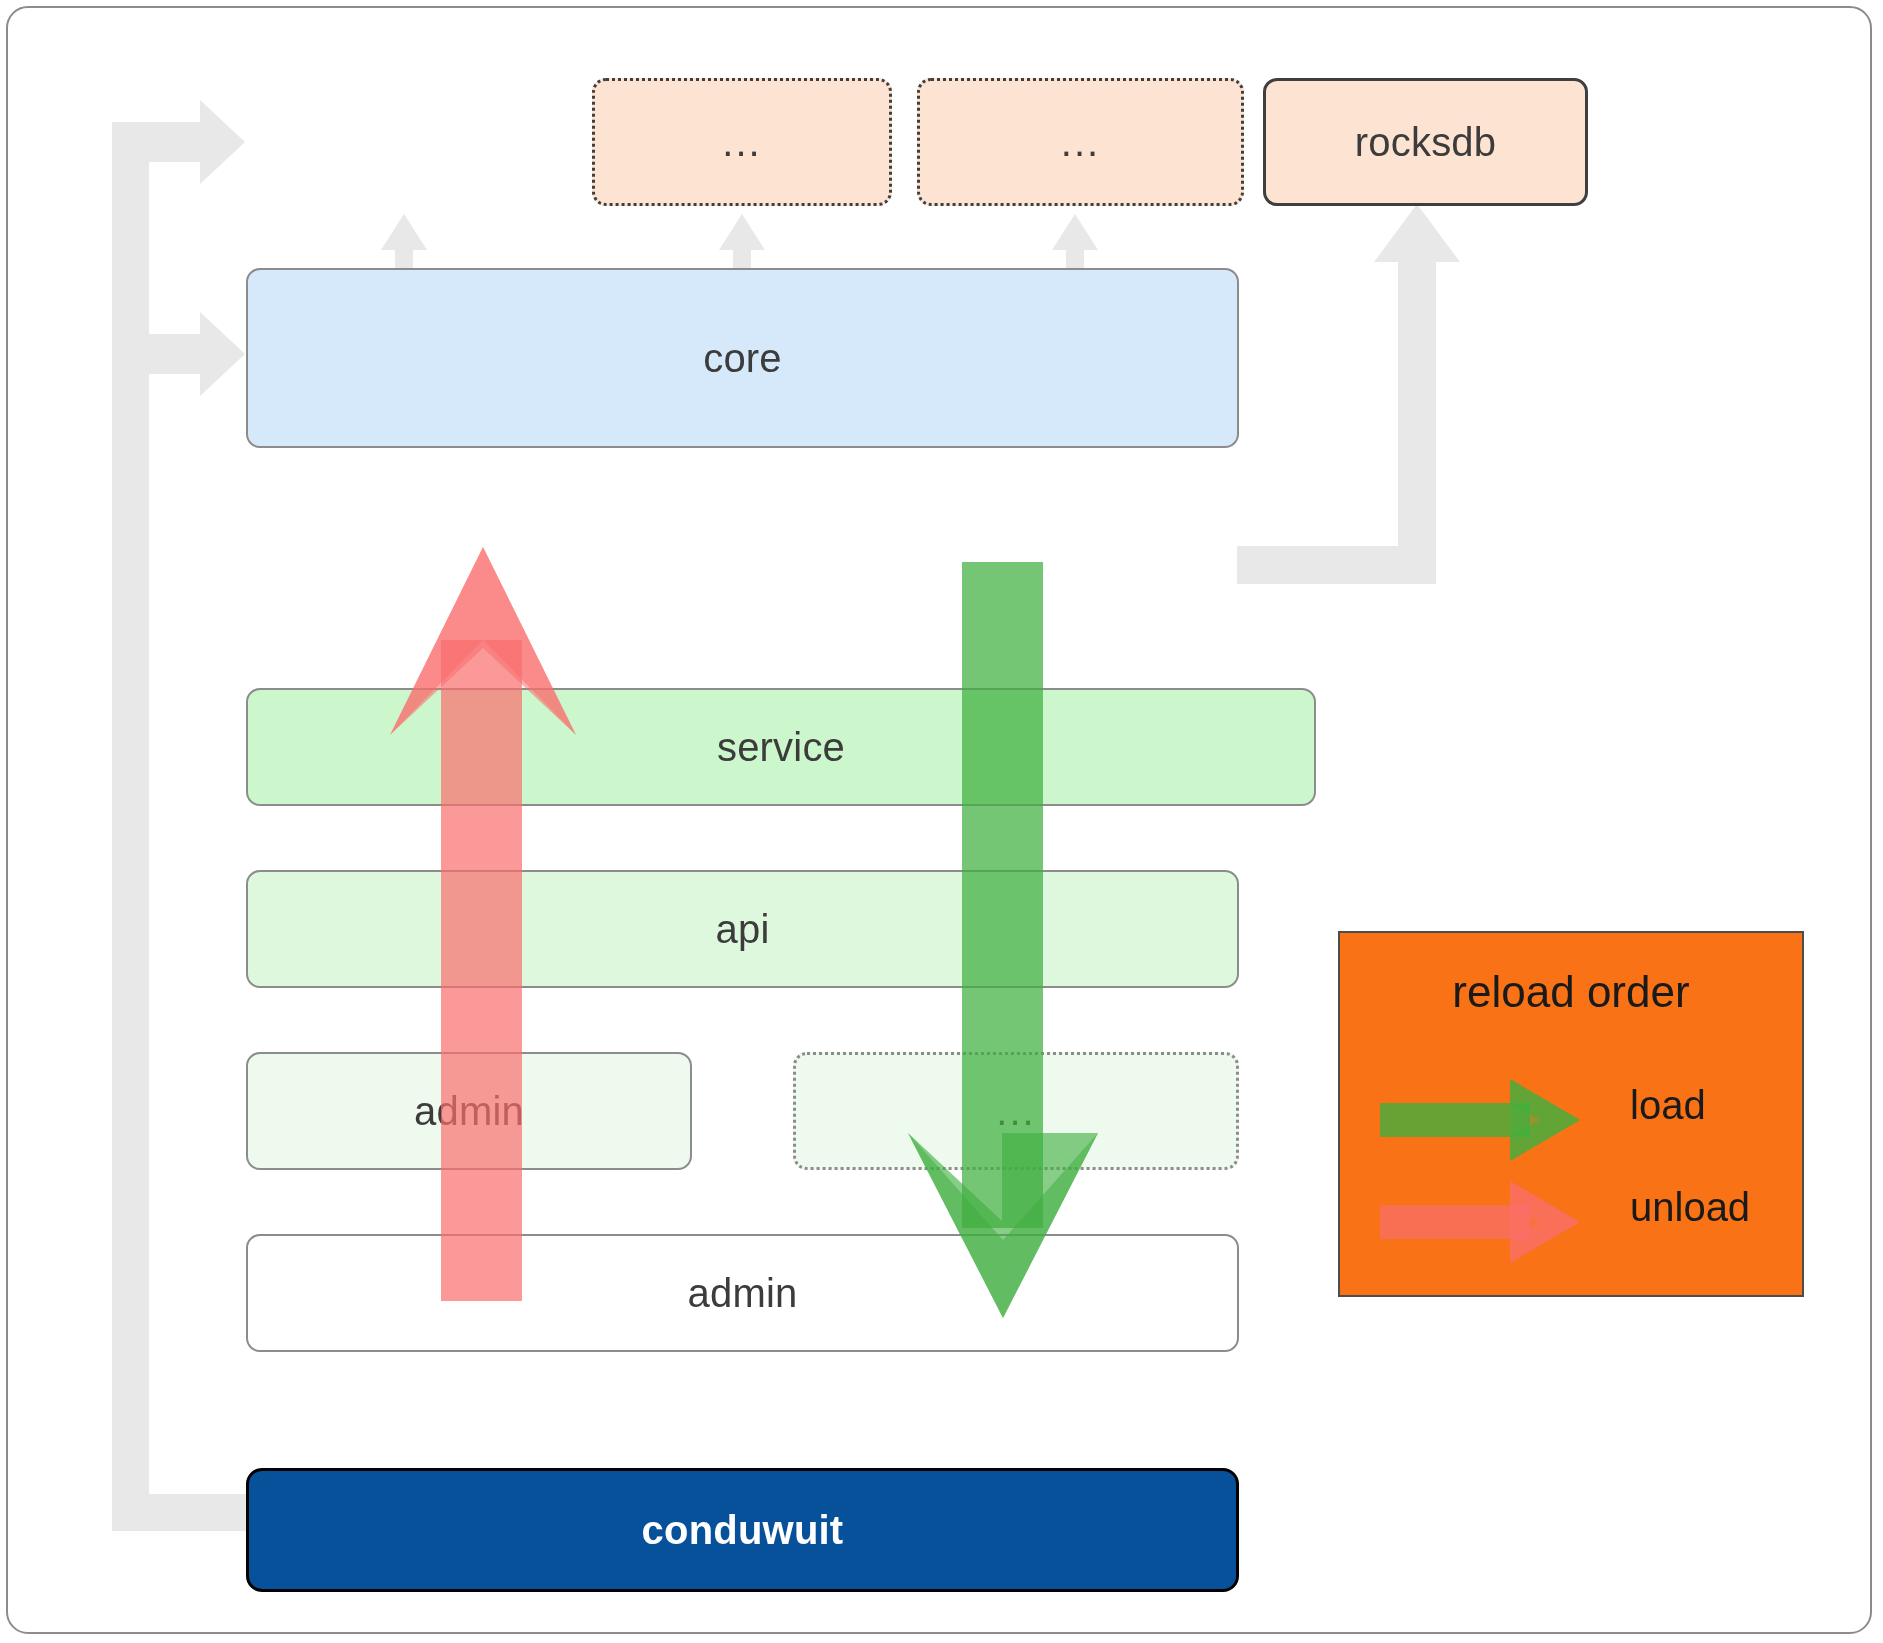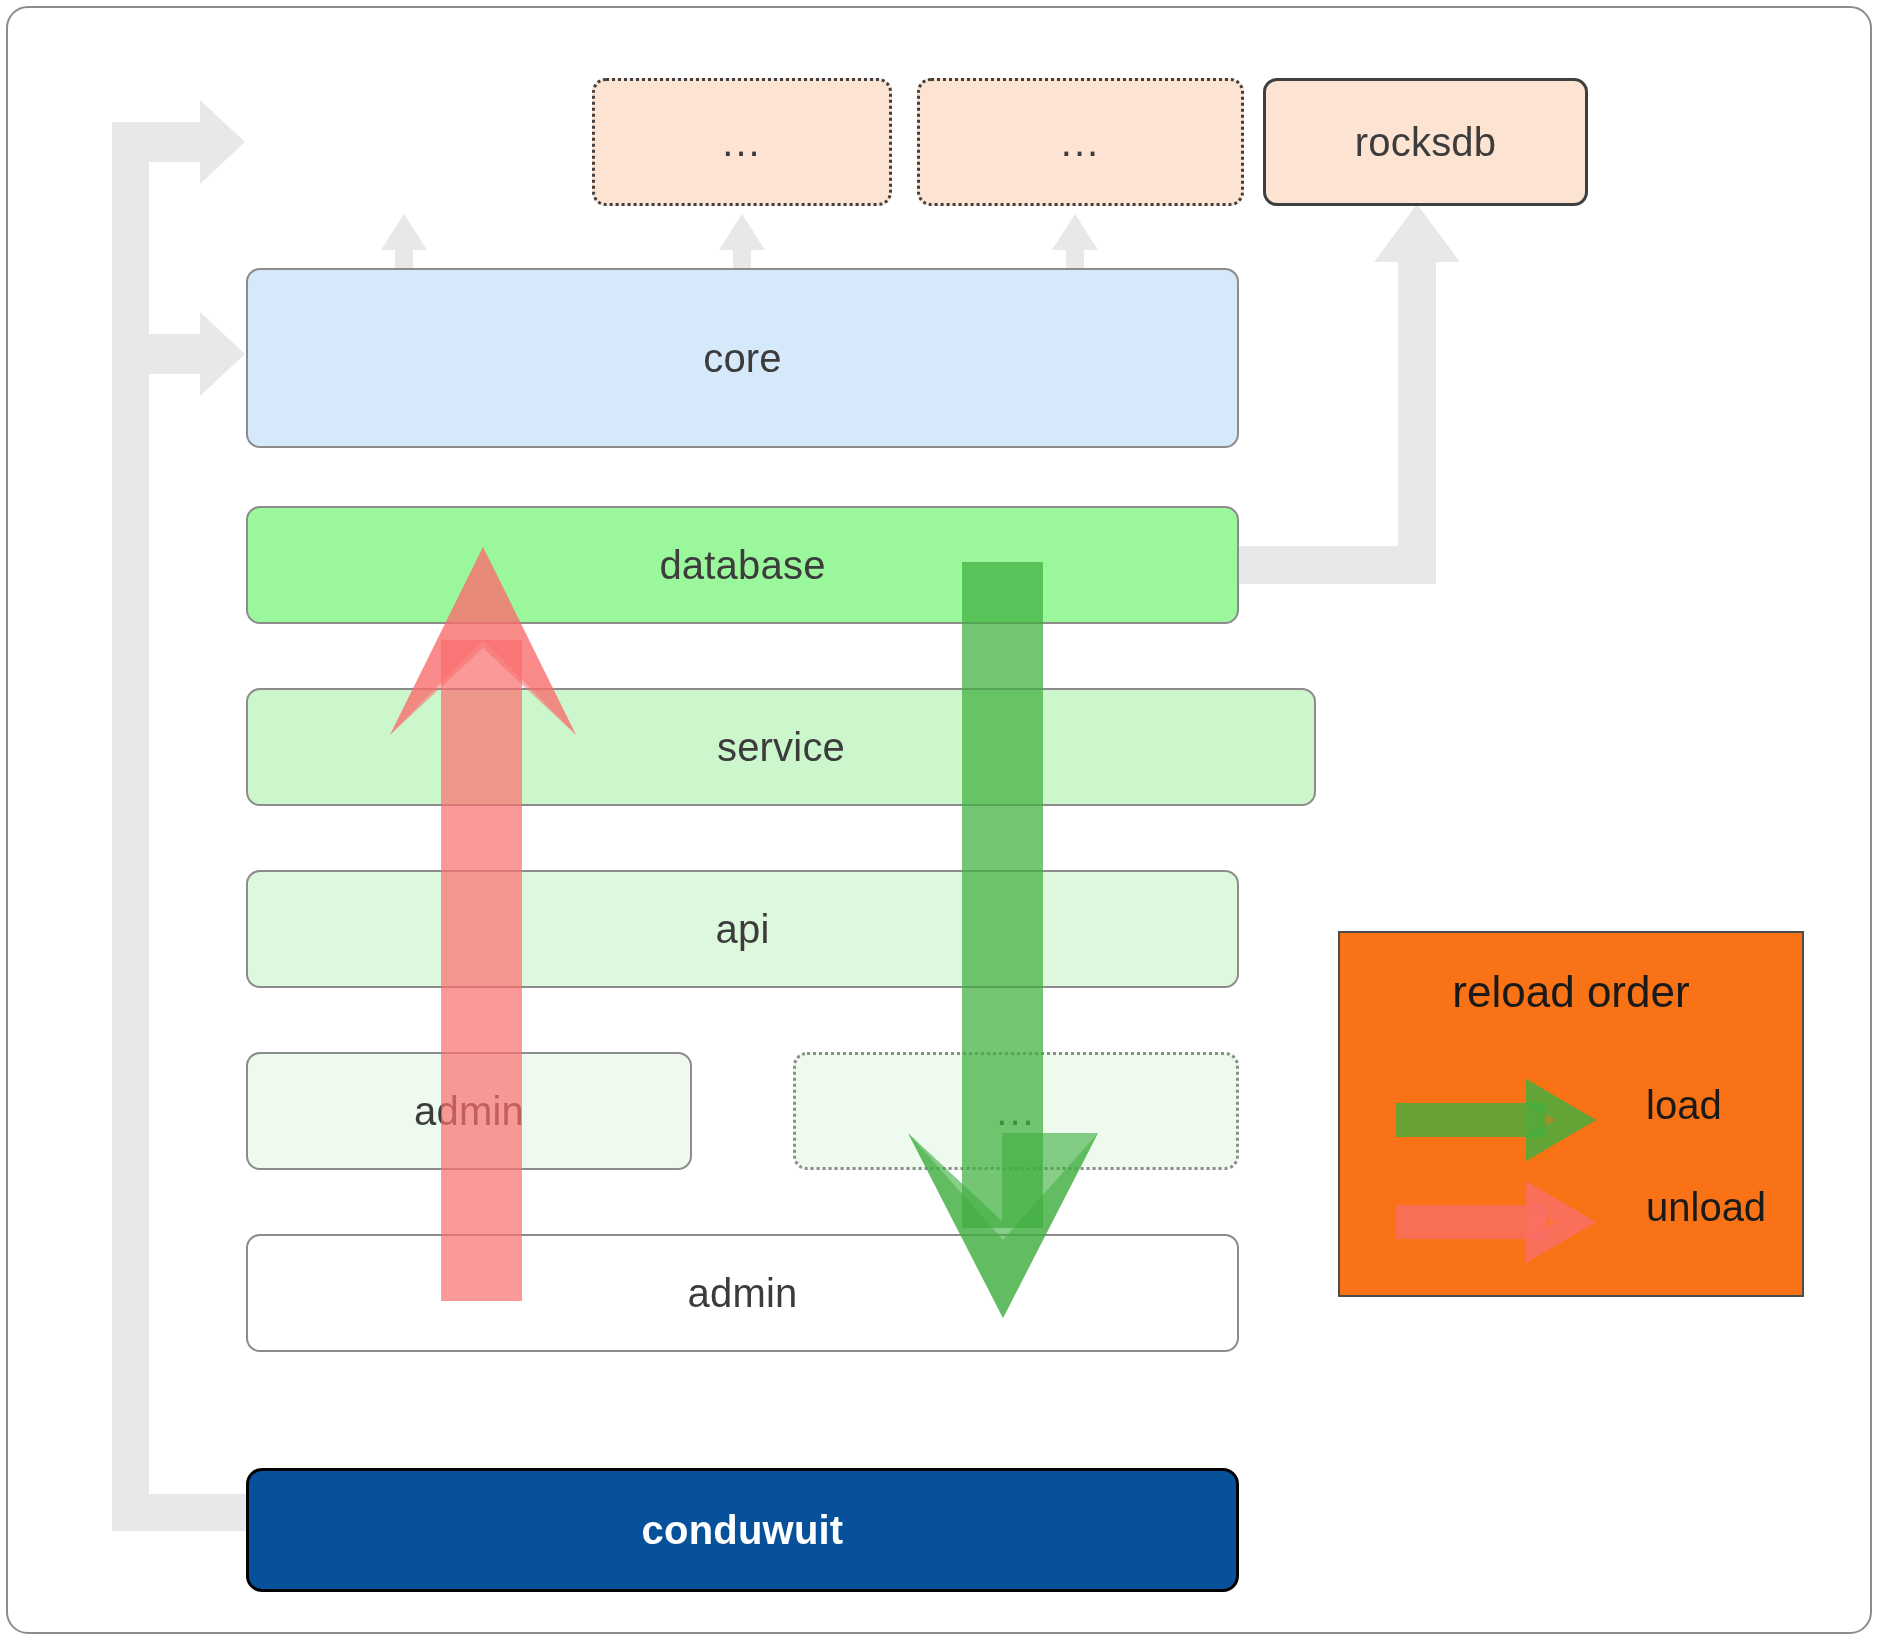--- a/index.html
+++ b/index.html
@@ -100,21 +100,21 @@
   .legend-title{
     position:absolute;
     left:0; top:34px;
     width:100%;
     text-align:center;
     font-size:44px;
     color:#1a1a1a;
   }
   .legend-row{
     position:absolute;
-    left:16px;
+    left:0;
     width:100%;
     height:90px;
     padding-left:12px;
   }
   .legend-row.r1{top:142px;}
   .legend-row.r2{top:244px;}
   .legend-label{
     position:absolute;
     left:290px;
     top:8px;
@@ -195,23 +195,20 @@
   </div>
 
   <div class="node dep" style="left:1263px;top:78px;width:325px;height:128px;">
     <span>rocksdb</span>
   </div>
 
   <div class="node core" style="left:246px;top:268px;width:993px;height:180px;">
     <span>core</span>
   </div>
 
-  <div class="node layer" style="left:246px;top:506px;width:993px;height:118px;background:#9bf79b;">
-    <span>database</span>
-  </div>
 
   <div class="node layer" style="left:246px;top:688px;width:1070px;height:118px;background:#ccf7cc;">
     <span>service</span>
   </div>
 
   <div class="node layer" style="left:246px;top:870px;width:993px;height:118px;background:#ddf8dd;">
     <span>api</span>
   </div>
 
   <div class="node layer" style="left:246px;top:1052px;width:446px;height:118px;background:#eefaee;">

